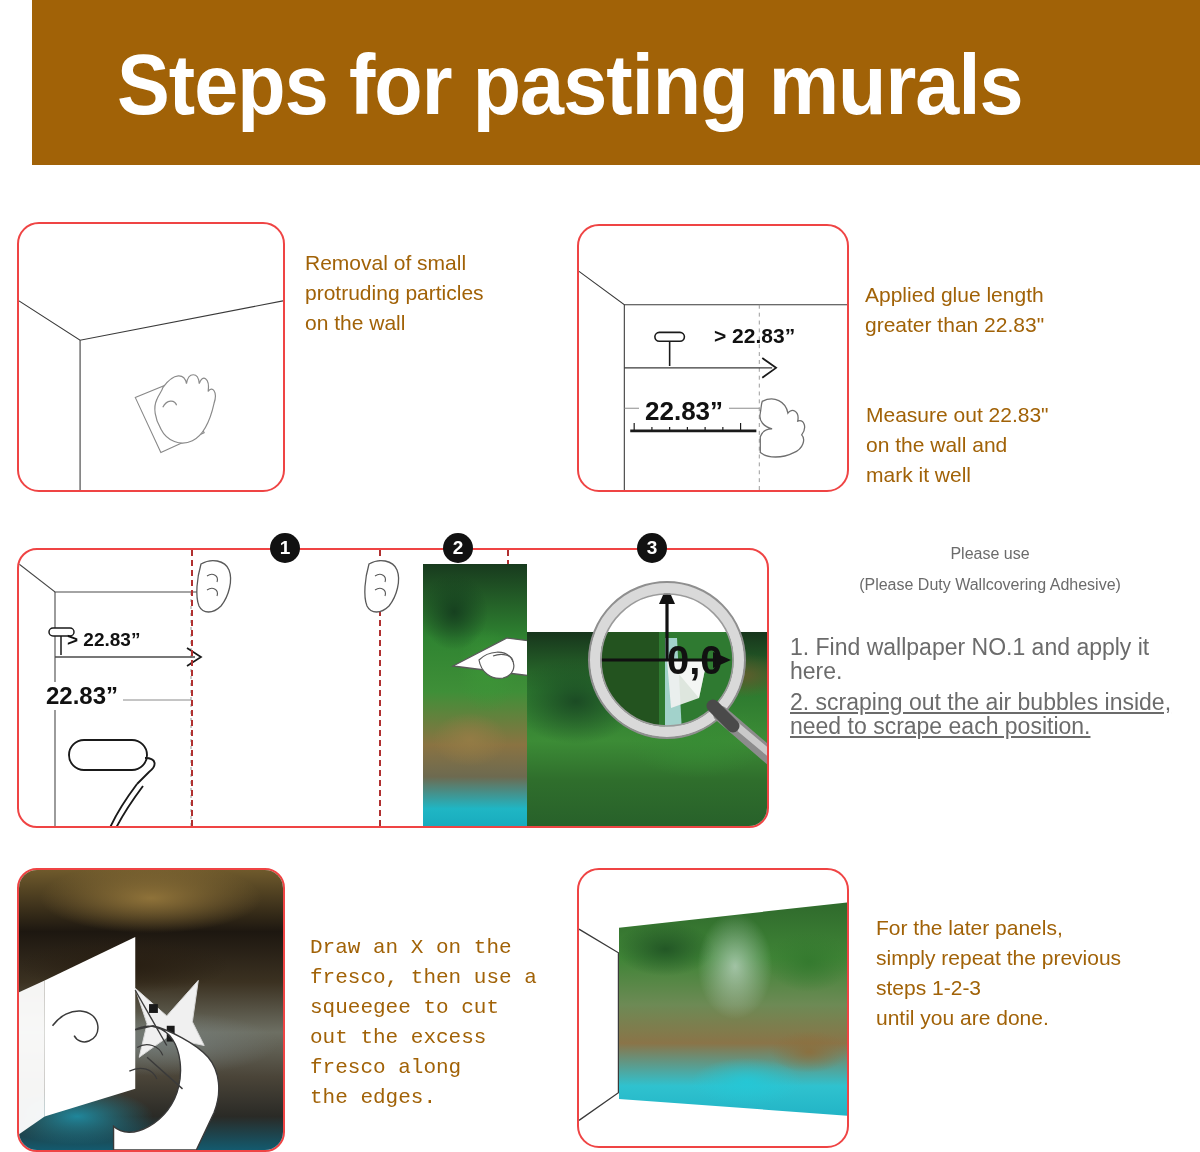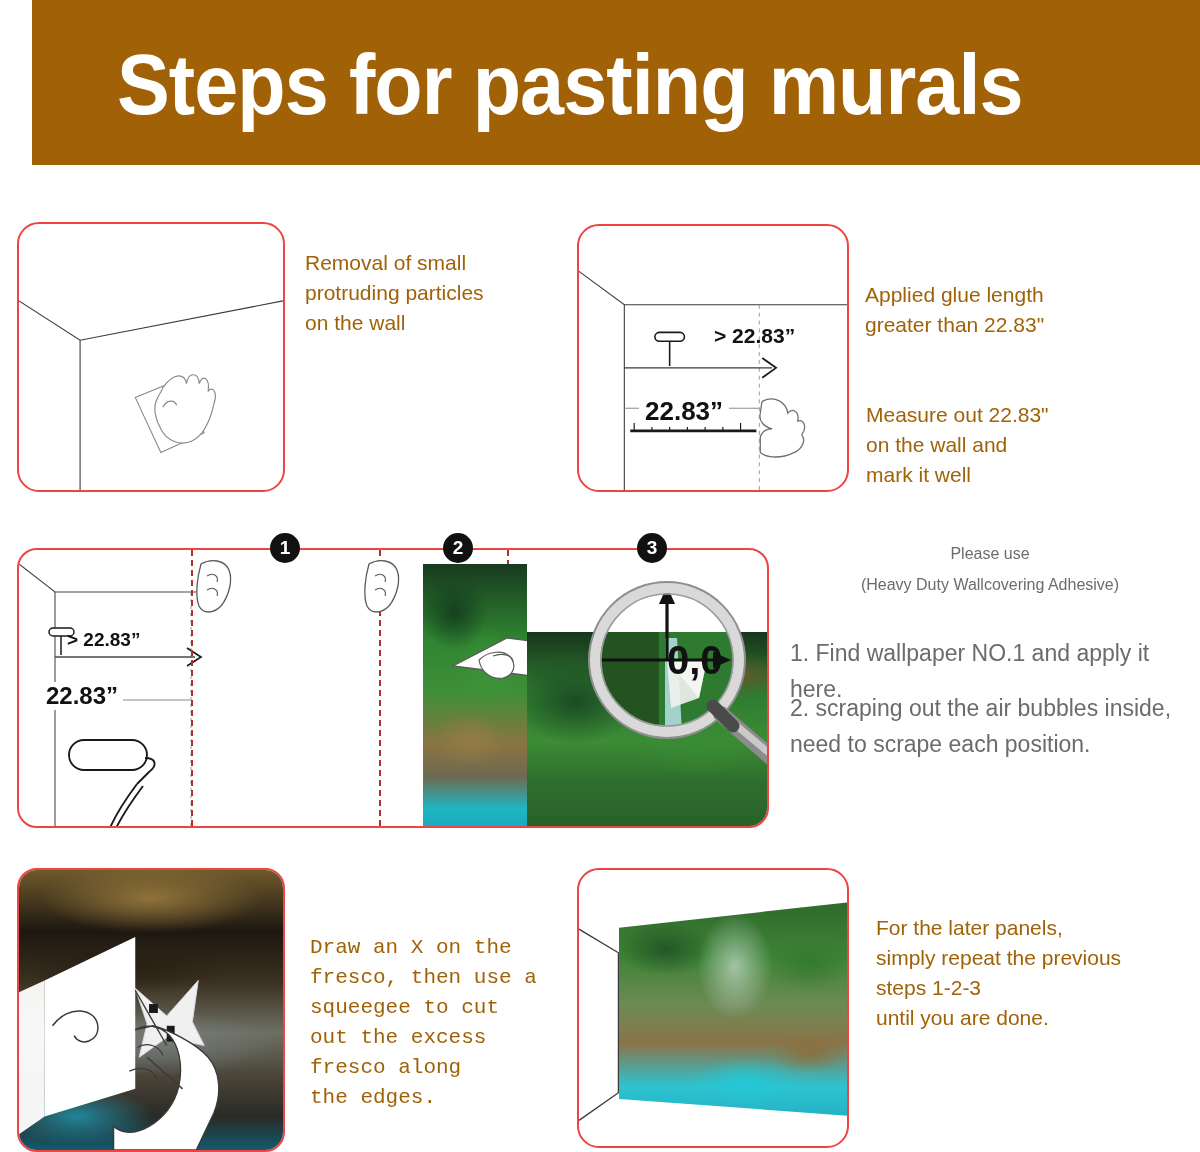--- a/index.html
+++ b/index.html
@@ -95,21 +95,21 @@
   }
 
   
   #adhesive-block{
     position:absolute;left:790px;top:538px;width:400px;
     color:#6b6b6b;text-align:center;
     font-size:16px;line-height:31px;
   }
   .step-line{
     position:absolute;left:790px;color:#6b6b6b;
-    font-size:23px;line-height:36px;white-space:pre-line;
+    font-size:23px;line-height:24px;white-space:pre-line;
   }
 
   
   #panel-d{left:17px;top:868px;width:268px;height:284px;border-radius:20px;}
   #panel-e{left:577px;top:868px;width:272px;height:280px;}
 
   .rock-photo{
     position:absolute;left:0;top:0;width:100%;height:100%;
     background:
       radial-gradient(ellipse 60% 18% at 50% 10%, rgba(150,120,60,.9), transparent 70%),
@@ -290,24 +290,24 @@
     </svg>
     <div class="measure-text" style="left:648px;top:88px;font-size:40px;color:#111;">0,0</div>
   </div>
 
   <div class="badge" style="left:270px;top:533px;">1</div>
   <div class="badge" style="left:443px;top:533px;">2</div>
   <div class="badge" style="left:637px;top:533px;">3</div>
 
   <div id="adhesive-block">
     <div>Please use</div>
-    <div>(Heavy Duty Wallcovering Adhesive)</div>
+    <div>(Please Duty Wallcovering Adhesive)</div>
   </div>
   <div class="step-line" style="top:635px;width:400px;">1. Find wallpaper NO.1 and apply it here.</div>
-  <div class="step-line" style="top:690px;width:400px;">2. scraping out the air bubbles inside,
+  <div class="step-line" style="top:690px;width:400px;text-decoration:underline;">2. scraping out the air bubbles inside,
 need to scrape each position.</div>
 
   <div class="panel" id="panel-d">
     <div class="rock-photo"></div>
     <svg class="svg-fill" viewBox="0 0 268 284" preserveAspectRatio="none">
 
       <path d="M26 112 L118 68 L118 222 L26 250 Z" fill="#ffffff"></path>
       <path d="M0 124 L26 112 L26 250 L0 268 Z" fill="#ffffff" opacity=".95"></path>
 
       <g fill="#f0f0f0" stroke="#d8d8d8" stroke-width="1">

